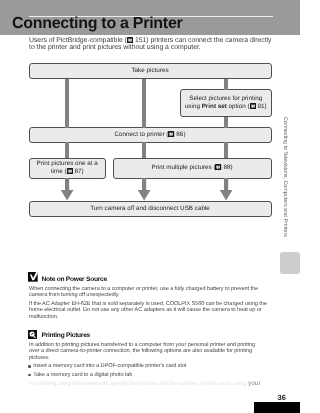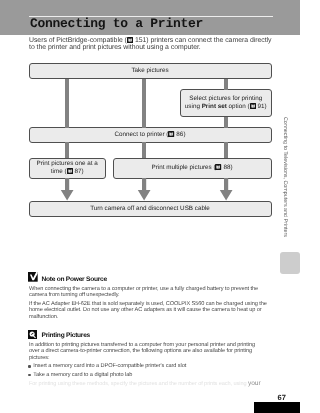--- a/index.html
+++ b/index.html
@@ -2,21 +2,21 @@
 <html><head>
 <meta charset="utf-8">
 <style>
   html,body{margin:0;padding:0;}
   body{width:300px;height:413px;background:#fff;font-family:"Liberation Sans",sans-serif;overflow:hidden;position:relative;-webkit-font-smoothing:antialiased;text-rendering:geometricPrecision;}
   .page{position:absolute;left:0;top:0;width:300px;height:413px;}
 
   
   .hdr-band{position:absolute;left:0;top:0;width:300px;height:35px;background:#9a9a9a;}
   .hdr-rule{position:absolute;left:29px;top:16px;width:244px;height:1px;background:#ededed;}
-  .hdr-title{position:absolute;left:30px;top:19.2px;font-size:13px;font-weight:bold;color:#141414;letter-spacing:-0.28px;line-height:10.5px;font-family:Liberation Mono, monospace;}
+  .hdr-title{position:absolute;left:12px;top:19.2px;font-size:16px;font-weight:bold;color:#141414;letter-spacing:-0.28px;line-height:10.5px;}
 
   
   .intro{position:absolute;left:29px;top:36.6px;width:245px;font-size:6.9px;line-height:7.3px;color:#3b3b3b;letter-spacing:-0.03px;}
 
   
   .fbox{position:absolute;background:#ebebeb;border:1px solid #4f4f4f;border-radius:3px;box-sizing:border-box;
         display:flex;align-items:center;justify-content:center;text-align:center;
         font-size:6.3px;line-height:7.4px;color:#1e1e1e;}
   .conn{position:absolute;background:#828282;}
   #b1{left:28.5px;top:62.5px;width:243px;height:16.5px;}
@@ -130,15 +130,15 @@
   <div class="notehd" style="left:41.5px;top:333.0px;">Printing Pictures</div>
   <div class="notebody" style="left:29px;top:341.5px;width:233px;">
     <div>In addition to printing pictures transferred to a computer from your personal printer and printing over a direct camera-to-printer connection, the following options are also available for printing pictures:</div>
     <div class="bul"><span class="dot"></span><span>Insert a memory card into a DPOF-compatible printer's card slot</span></div>
     <div class="bul"><span class="dot"></span><span>Take a memory card to a digital photo lab</span></div>
     <div class="fadeline"><span class="faded">For printing using these methods, specify the pictures and the number of prints each, using </span><span class="lastword">your</span></div>
   </div>
 
   <div class="sidetab-text" style="left:288px;top:117px;">Connecting to Televisions, Computers and Printers</div>
   <div class="sidetab" style="left:280px;top:251.5px;width:20px;height:22.5px;"></div>
-  <div class="pgnum" style="left:277.5px;top:393px;">67</div>
+  <div class="pgnum" style="left:277.5px;top:393px;">36</div>
   <div class="blackband" style="left:253.7px;top:401.7px;width:46.3px;height:11.3px;"></div>
 </div>
 
 </body></html>

